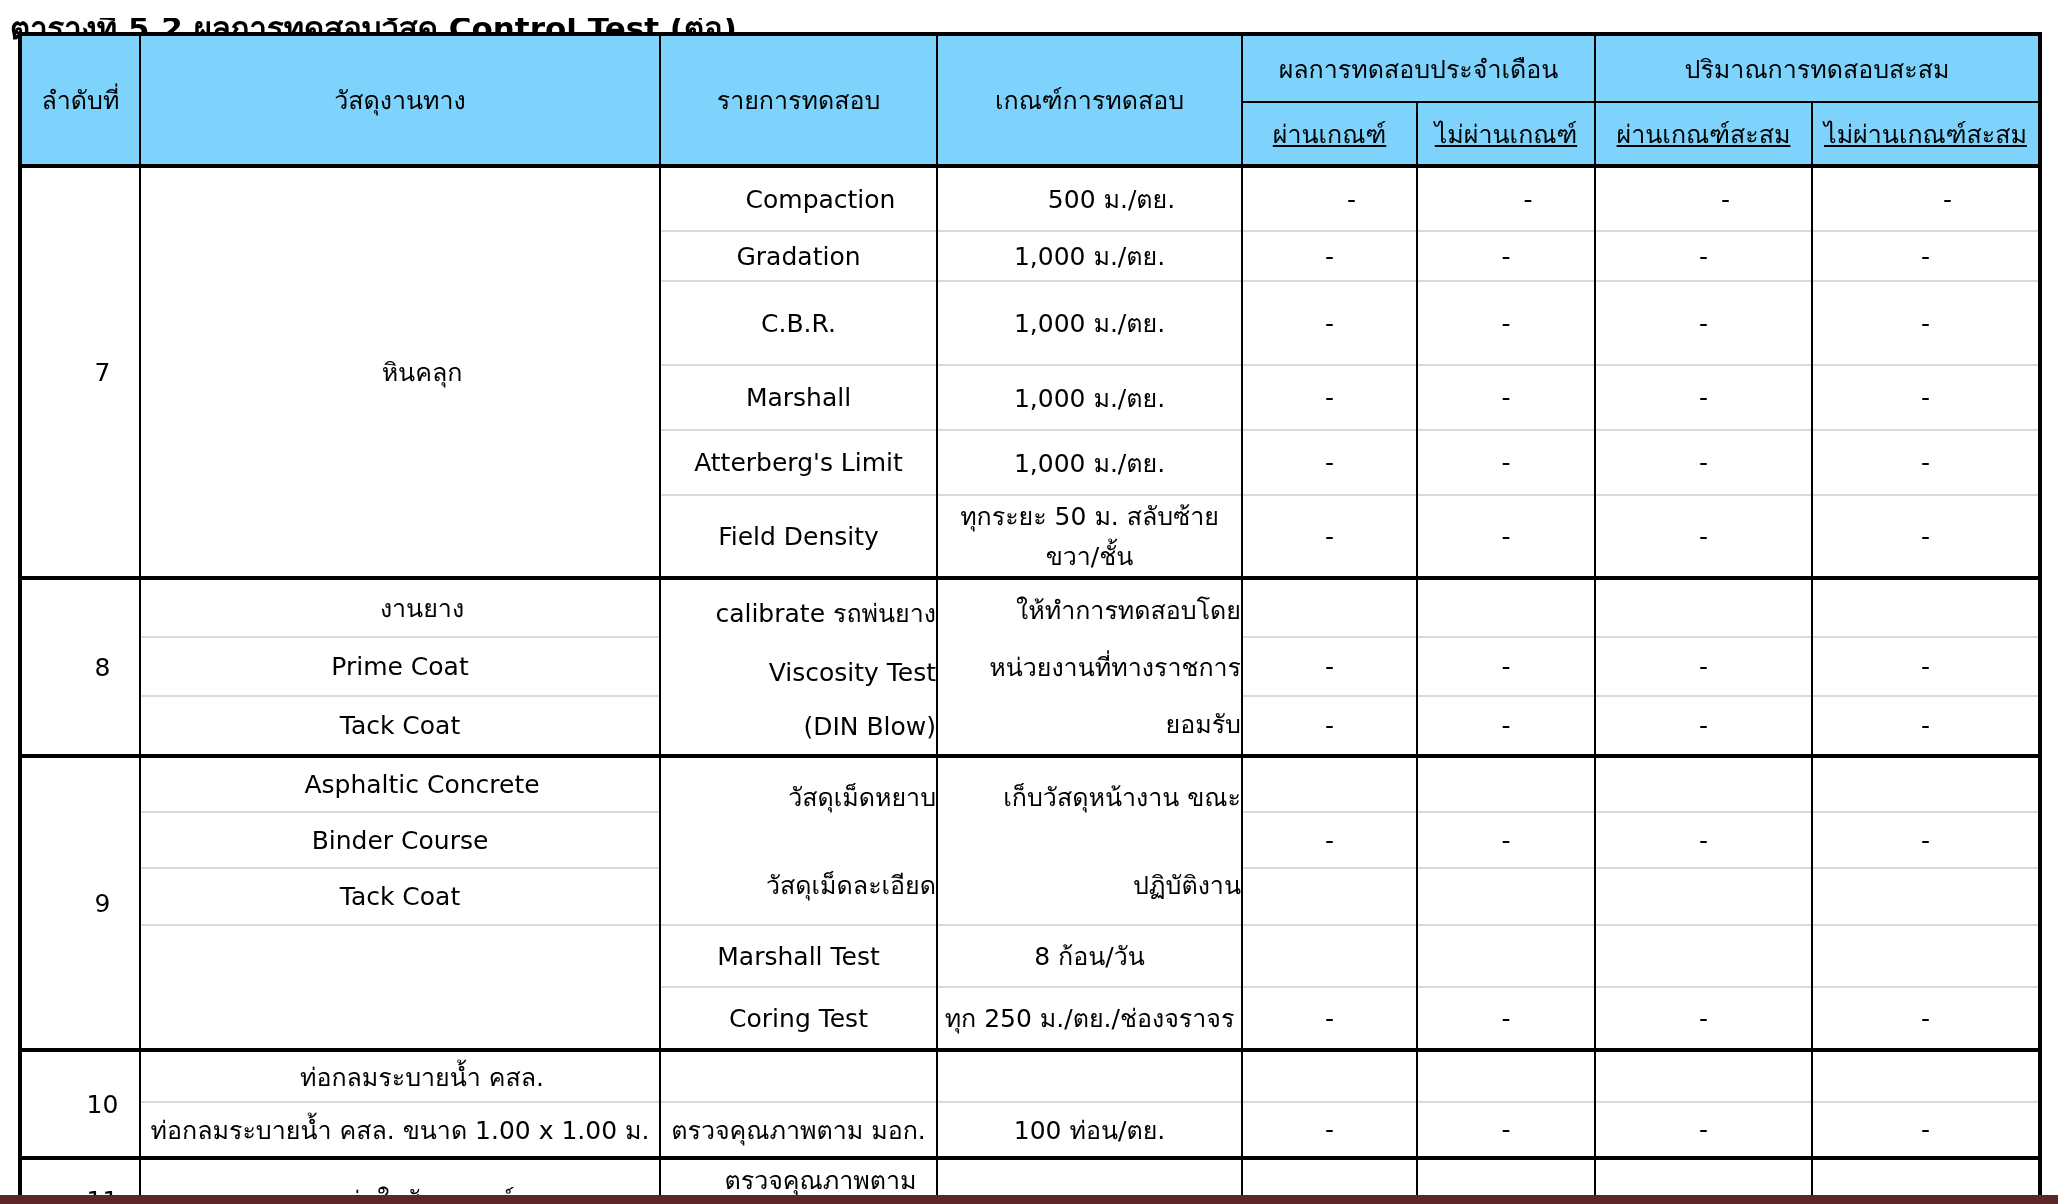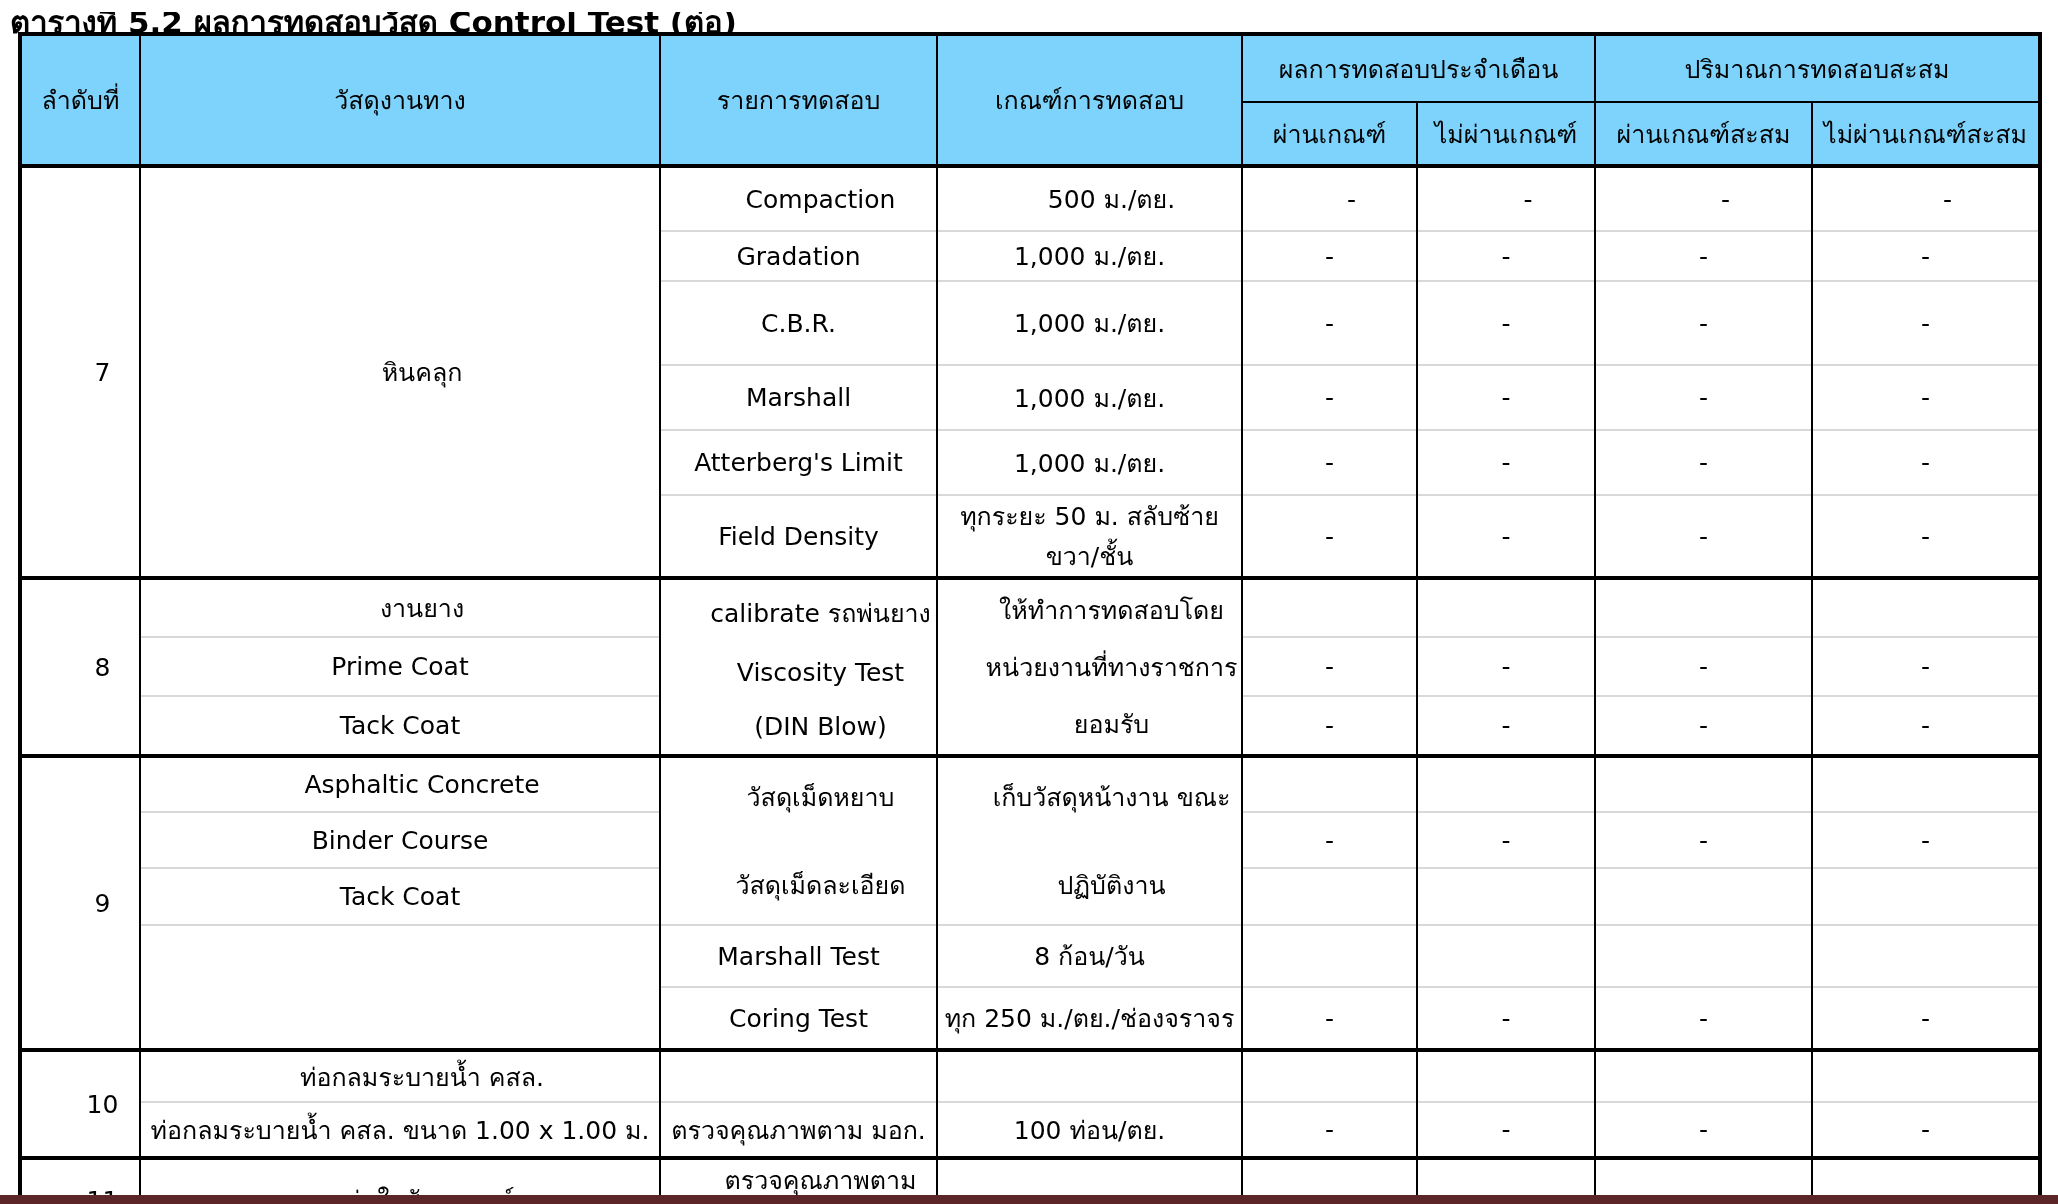--- a/index.html
+++ b/index.html
@@ -1,37 +1,37 @@
 <!DOCTYPE html>
 <html><head>
 <meta charset="utf-8">
 <style>
   html,body{margin:0;padding:0;background:#fff;}
   .page{position:relative;width:2058px;height:1204px;background:#ffffff;overflow:hidden;
         font-family:"DejaVu Sans","Liberation Sans",sans-serif;color:#000;}
   
-  .title-clip{position:absolute;left:10px;top:12px;height:26px;overflow:hidden;white-space:nowrap;}
+  .title-clip{position:absolute;left:10px;top:18px;height:26px;overflow:hidden;white-space:nowrap;}
   .title-clip .t{display:block;margin-top:-15px;font-size:31px;font-weight:600;}
   
   table.ct{position:absolute;left:18px;top:32px;width:2020px;border-collapse:collapse;
            table-layout:fixed;border:4px solid #000;}
   .ct th,.ct td{border-left:2px solid #000;border-right:2px solid #000;padding:0;
                 font-size:25px;font-weight:normal;overflow:hidden;vertical-align:middle;}
   .ct thead th{background:#7dd3fc;border-top:2px solid #000;border-bottom:2px solid #000;
                text-align:center;font-size:25px;}
-  .ct thead tr.h2 th{border-bottom:3px solid #000;}
+  .ct thead tr.h2 th{border-bottom:3px solid #000;text-decoration:underline;}
   .ct tbody td{border-top:2px solid #d9d9d9;background:#fff;text-align:center;}
   .ct tbody td.bt{border-top:4px solid #000;padding-left:44px;}
   .no{vertical-align:top;text-align:center;padding-top:13px;font-weight:bold;font-size:26px;}
   .mat-top{vertical-align:top;text-align:left;padding-top:14px;padding-left:8px;}
   .l{text-align:left;padding-left:8px;}
   .c{text-align:center;}
   .r{text-align:right;padding-right:46px;font-weight:bold;}
   .small{font-size:21px;}
-  .stack{display:flex;flex-direction:column;justify-content:space-around;align-items:center;width:100%;}
+  .stack{display:flex;flex-direction:column;justify-content:space-around;align-items:flex-end;width:100%;}
   .s8{height:172px;}
   .s9{height:164px;gap:12px;}
   .bottom-bar{position:absolute;left:0;top:1195px;width:2058px;height:9px;background:#5c2629;}
 </style>
 </head>
 <body>
 
 <div class="page">
 
   <div class="title-clip">

